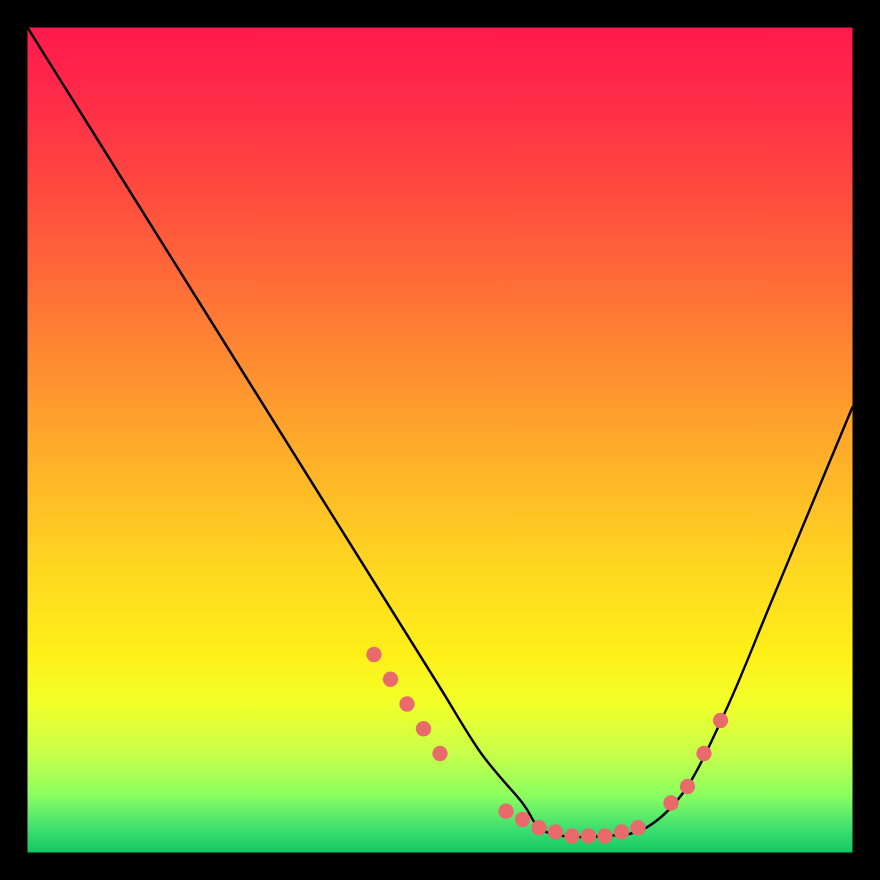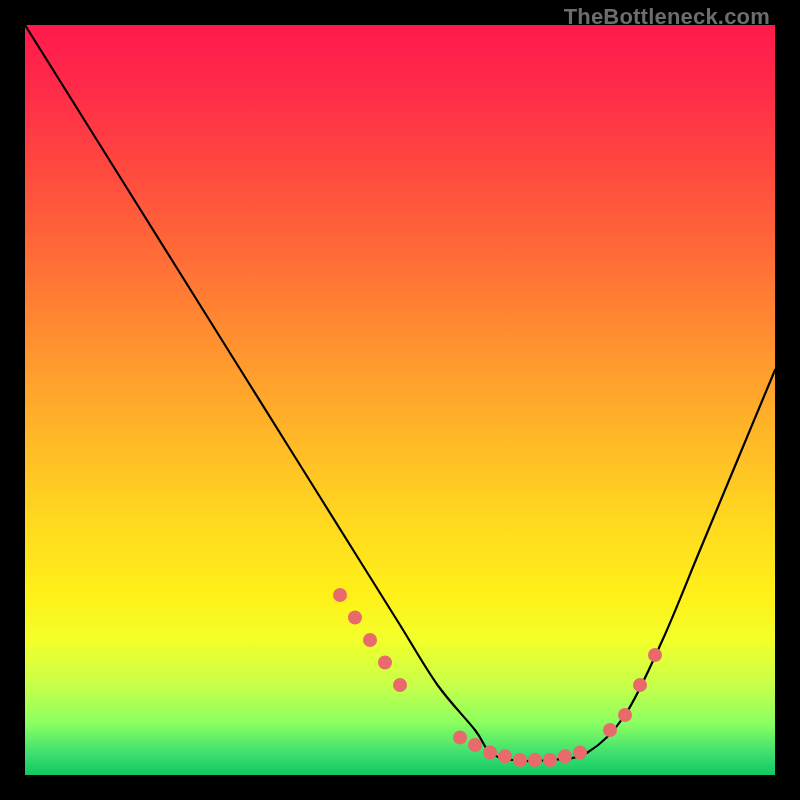--- a/index.html
+++ b/index.html
@@ -57,21 +57,20 @@
     top: 0;
     width: 750px;
     height: 750px;
     overflow: visible;
   }
 </style>
 </head>
 <body>
 
 <div class="stage">
-  <div class="watermark">TheBottleneck.com</div>
 
   <div class="plot">
     <svg class="curve" viewBox="0 0 750 750" preserveAspectRatio="none">
       <path id="curve-path" fill="none" stroke="#000" stroke-width="2.2" stroke-linejoin="round" stroke-linecap="round" d="M 0 0 C 6.25 10, 25 40, 37.5 60 C 50 80, 62.5 100, 75 120 C 87.5 140, 100 160, 112.5 180 C 125 200, 137.5 219.99999999999994, 150 239.99999999999994 C 162.5 259.99999999999994, 175 280, 187.5 300 C 200 320, 212.5 340, 225 360 C 237.5 380, 250 400, 262.5 420 C 275 440, 287.5 460, 300 480 C 312.5 500, 325 520, 337.5 540 C 350 560, 362.5 580, 375 600 C 387.5 620, 400.00000000000006 642.5, 412.50000000000006 660 C 425.00000000000006 677.5, 441.25 693.75, 450 705 C 458.75 716.25, 458.75 722.5, 465 727.5 C 471.25 732.5, 477.5 733.75, 487.5 735 C 497.5 736.25, 512.5 736.25, 525 735 C 537.5 733.75, 550 735, 562.5 727.5 C 575 720, 587.5 708.75, 600 690 C 612.5 671.25, 625 642.5, 637.5 615 C 650 587.5, 662.5 555, 675 525 C 687.5 495, 700 465, 712.5 435 C 725 405, 743.75 360, 750 345"></path>
       <g id="dots">
           <circle cx="315" cy="570" r="7" fill="#e86a6a"></circle>
           <circle cx="330" cy="592.5" r="7" fill="#e86a6a"></circle>
           <circle cx="345" cy="615" r="7" fill="#e86a6a"></circle>
           <circle cx="360" cy="637.5" r="7" fill="#e86a6a"></circle>
           <circle cx="375" cy="660" r="7" fill="#e86a6a"></circle>

